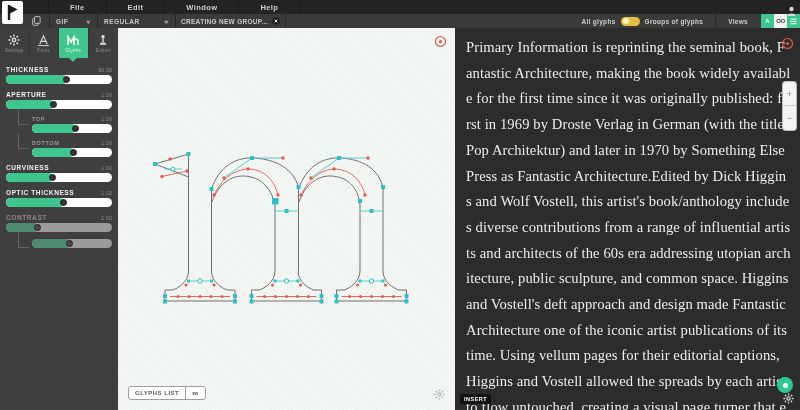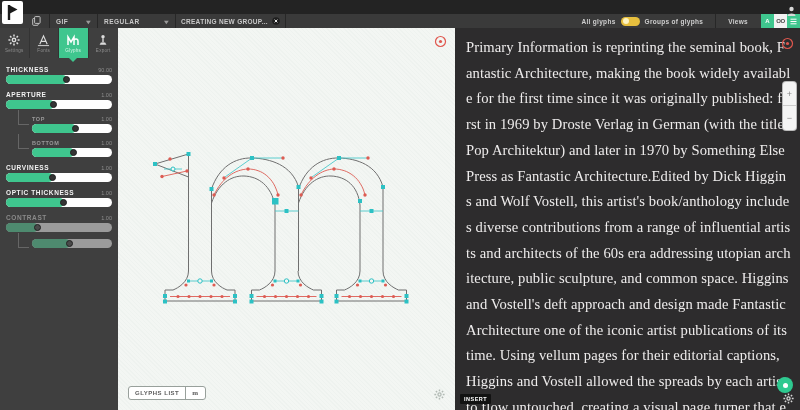--- a/index.html
+++ b/index.html
@@ -114,20 +114,26 @@
 <body>
 
 <div class="app">
 
   <div class="menubar">
     <div class="logo">
       <svg width="15" height="17" viewBox="0 0 15 17">
         <path d="M4 1 L4 16" stroke="#1a1a1a" stroke-width="2.4" fill="none"></path>
         <path d="M4 1 L12.5 5.5 L4 10 Z" fill="#1a1a1a"></path>
       </svg>
+    </div>
+    <div class="menu-items">
+      <span class="menu-item">File</span>
+      <span class="menu-item">Edit</span>
+      <span class="menu-item">Window</span>
+      <span class="menu-item">Help</span>
     </div>
     <span class="user">
       <svg width="9" height="10" viewBox="0 0 9 10">
         <circle cx="4.5" cy="3" r="2.2" fill="#d8d8d8"></circle>
         <path d="M0.5 10 C0.5 6.8 8.5 6.8 8.5 10 Z" fill="#d8d8d8"></path>
       </svg>
     </span>
   </div>
 
   <div class="toolbar">

